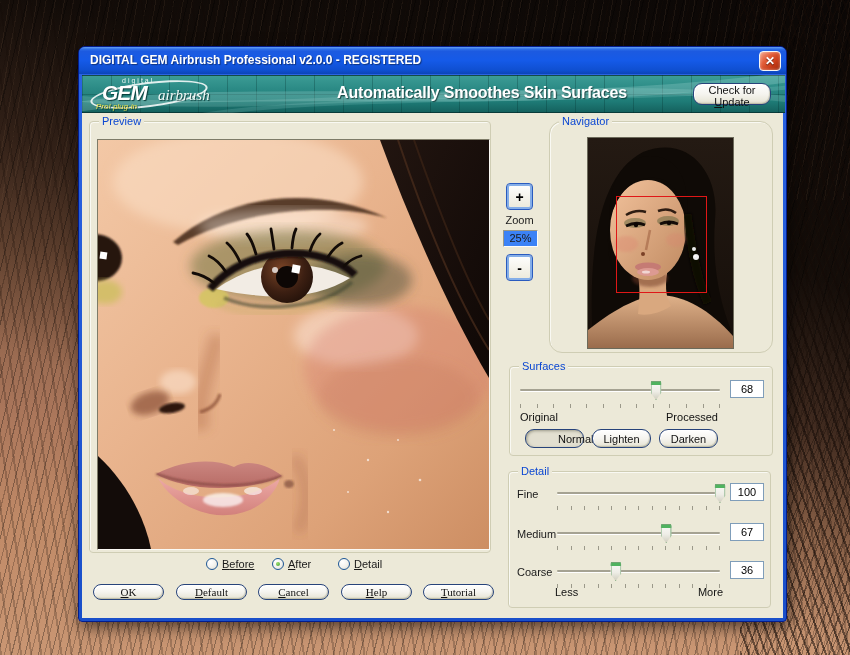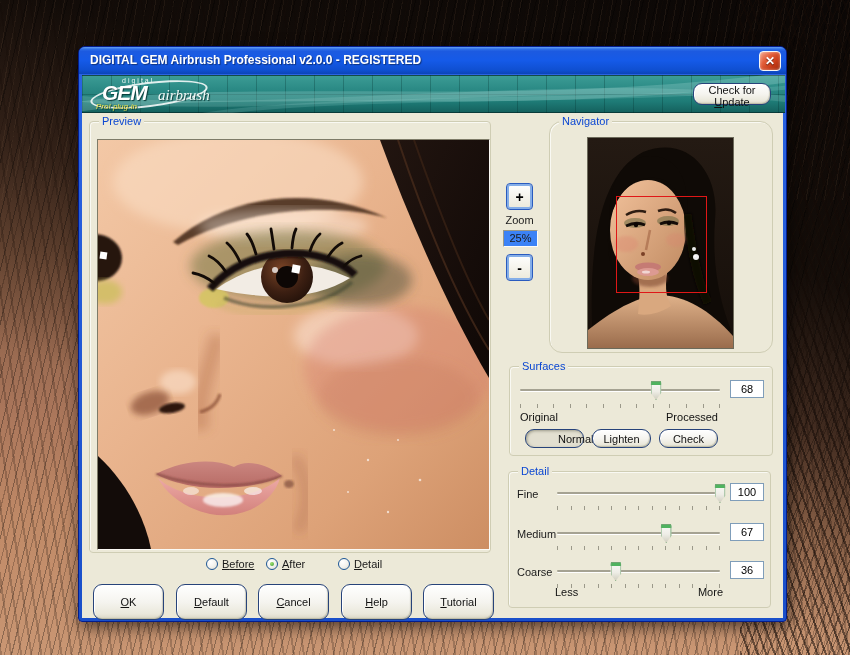--- a/index.html
+++ b/index.html
@@ -130,21 +130,21 @@
 
   
   .radio { position:absolute; top:444px; height:14px; display:flex; align-items:center; gap:4px; cursor:pointer; }
   .rdot { width:12px; height:12px; border-radius:50%; border:1px solid #1d5695;
     background: radial-gradient(circle at 35% 30%, #ffffff 0%, #f2f1ec 55%, #d8d6cc 100%); position:relative; }
   .radio.on .rdot::after { content:''; position:absolute; left:3px; top:3px; width:4px; height:4px;
     border-radius:50%; background: radial-gradient(circle at 35% 30%, #9fe06a, #3f9c3a); }
   .rlabel { font-size:11px; }
 
   
-  .action-btn { position:absolute; top:471px; width:71px; height:36px; }
+  .action-btn { position:absolute; top:471px; width:71px; height:16px;font-family:Liberation Serif, serif; }
 </style>
 </head>
 <body>
 
 <div class="stage">
   <div class="bg">
     <div class="bg-sheen"></div>
     <div class="bg-strands"></div>
     <div class="bg-strands-right"></div>
   </div>
@@ -164,20 +164,21 @@
         <path d="M-20,22 C210,46 460,-4 723,26" fill="none" stroke="rgba(215,248,242,0.15)" stroke-width="6"></path>
         <path d="M120,40 C260,18 520,30 710,12" fill="none" stroke="rgba(160,220,214,0.18)" stroke-width="4"></path>
       </svg>
       <div class="logo">
         <div class="logo-ellipse"></div>
         <span class="logo-digital">digital</span>
         <span class="logo-gem">GEM</span>
         <span class="logo-airbrush">airbrush</span>
         <span class="logo-plugin">Pro! plug-in</span>
       </div>
+      <div class="headline">Automatically Smoothes Skin Surfaces</div>
       <button class="xp-btn update-btn"><span>Check for </span><u>U</u><span>pdate</span></button>
     </div>
 
     <div class="dlg-body">
 
       <div class="group" id="preview-group">
         <span class="group-label">Preview</span>
       </div>
       <div class="preview-img">
         <svg viewBox="0 0 391 409" preserveAspectRatio="none">
@@ -338,21 +339,21 @@
         <div class="slider" style="left:10px; top:14px; width:200px;">
           <div class="track"></div>
           <div class="thumb" style="left: 68%;"></div>
         </div>
         <div class="ticks" style="left:10px; top:37px; width:201px;"></div>
         <input class="valbox" style="left: 220px; top: 13px;" readonly="" value="68">
         <span class="sl-minmax" style="left:10px; top:44px;">Original</span>
         <span class="sl-minmax" style="right:54px; top:44px;">Processed</span>
         <button class="xp-btn mode-btn pressed" style="left:15px;padding-left:32px;">Normal</button>
         <button class="xp-btn mode-btn" style="left:82px;">Lighten</button>
-        <button class="xp-btn mode-btn" style="left:149px;">Check</button>
+        <button class="xp-btn mode-btn" style="left:149px;">Darken</button>
       </div>
 
       <div class="group" id="detail-group">
         <span class="group-label">Detail</span>
 
         <span class="row-label" style="top:16px;">Fine</span>
         <div class="slider" style="left:48px; top:12px; width:163px;">
           <div class="track"></div>
           <div class="thumb" style="left: 100%;"></div>
         </div>
@@ -376,21 +377,21 @@
         <input class="valbox" style="left: 221px; top: 89px;" readonly="" value="36">
 
         <span class="sl-minmax" style="left:46px; top:114px;">Less</span>
         <span class="sl-minmax" style="right:47px; top:114px;">More</span>
       </div>
 
       <div class="radio" style="left:124px;text-decoration:underline;">
         <span class="rdot"></span>
         <span class="rlabel"><u>B</u><span>efore</span></span>
       </div>
-      <div class="radio on" style="left:184px;">
+      <div class="radio on" style="left:190px;">
         <span class="rdot"></span>
         <span class="rlabel"><u>A</u><span>fter</span></span>
       </div>
       <div class="radio" style="left:256px;">
         <span class="rdot"></span>
         <span class="rlabel"><u>D</u><span>etail</span></span>
       </div>
 
       <button class="xp-btn action-btn" style="left:11px;"><u>O</u><span>K</span></button>
       <button class="xp-btn action-btn" style="left:94px;"><u>D</u><span>efault</span></button>

